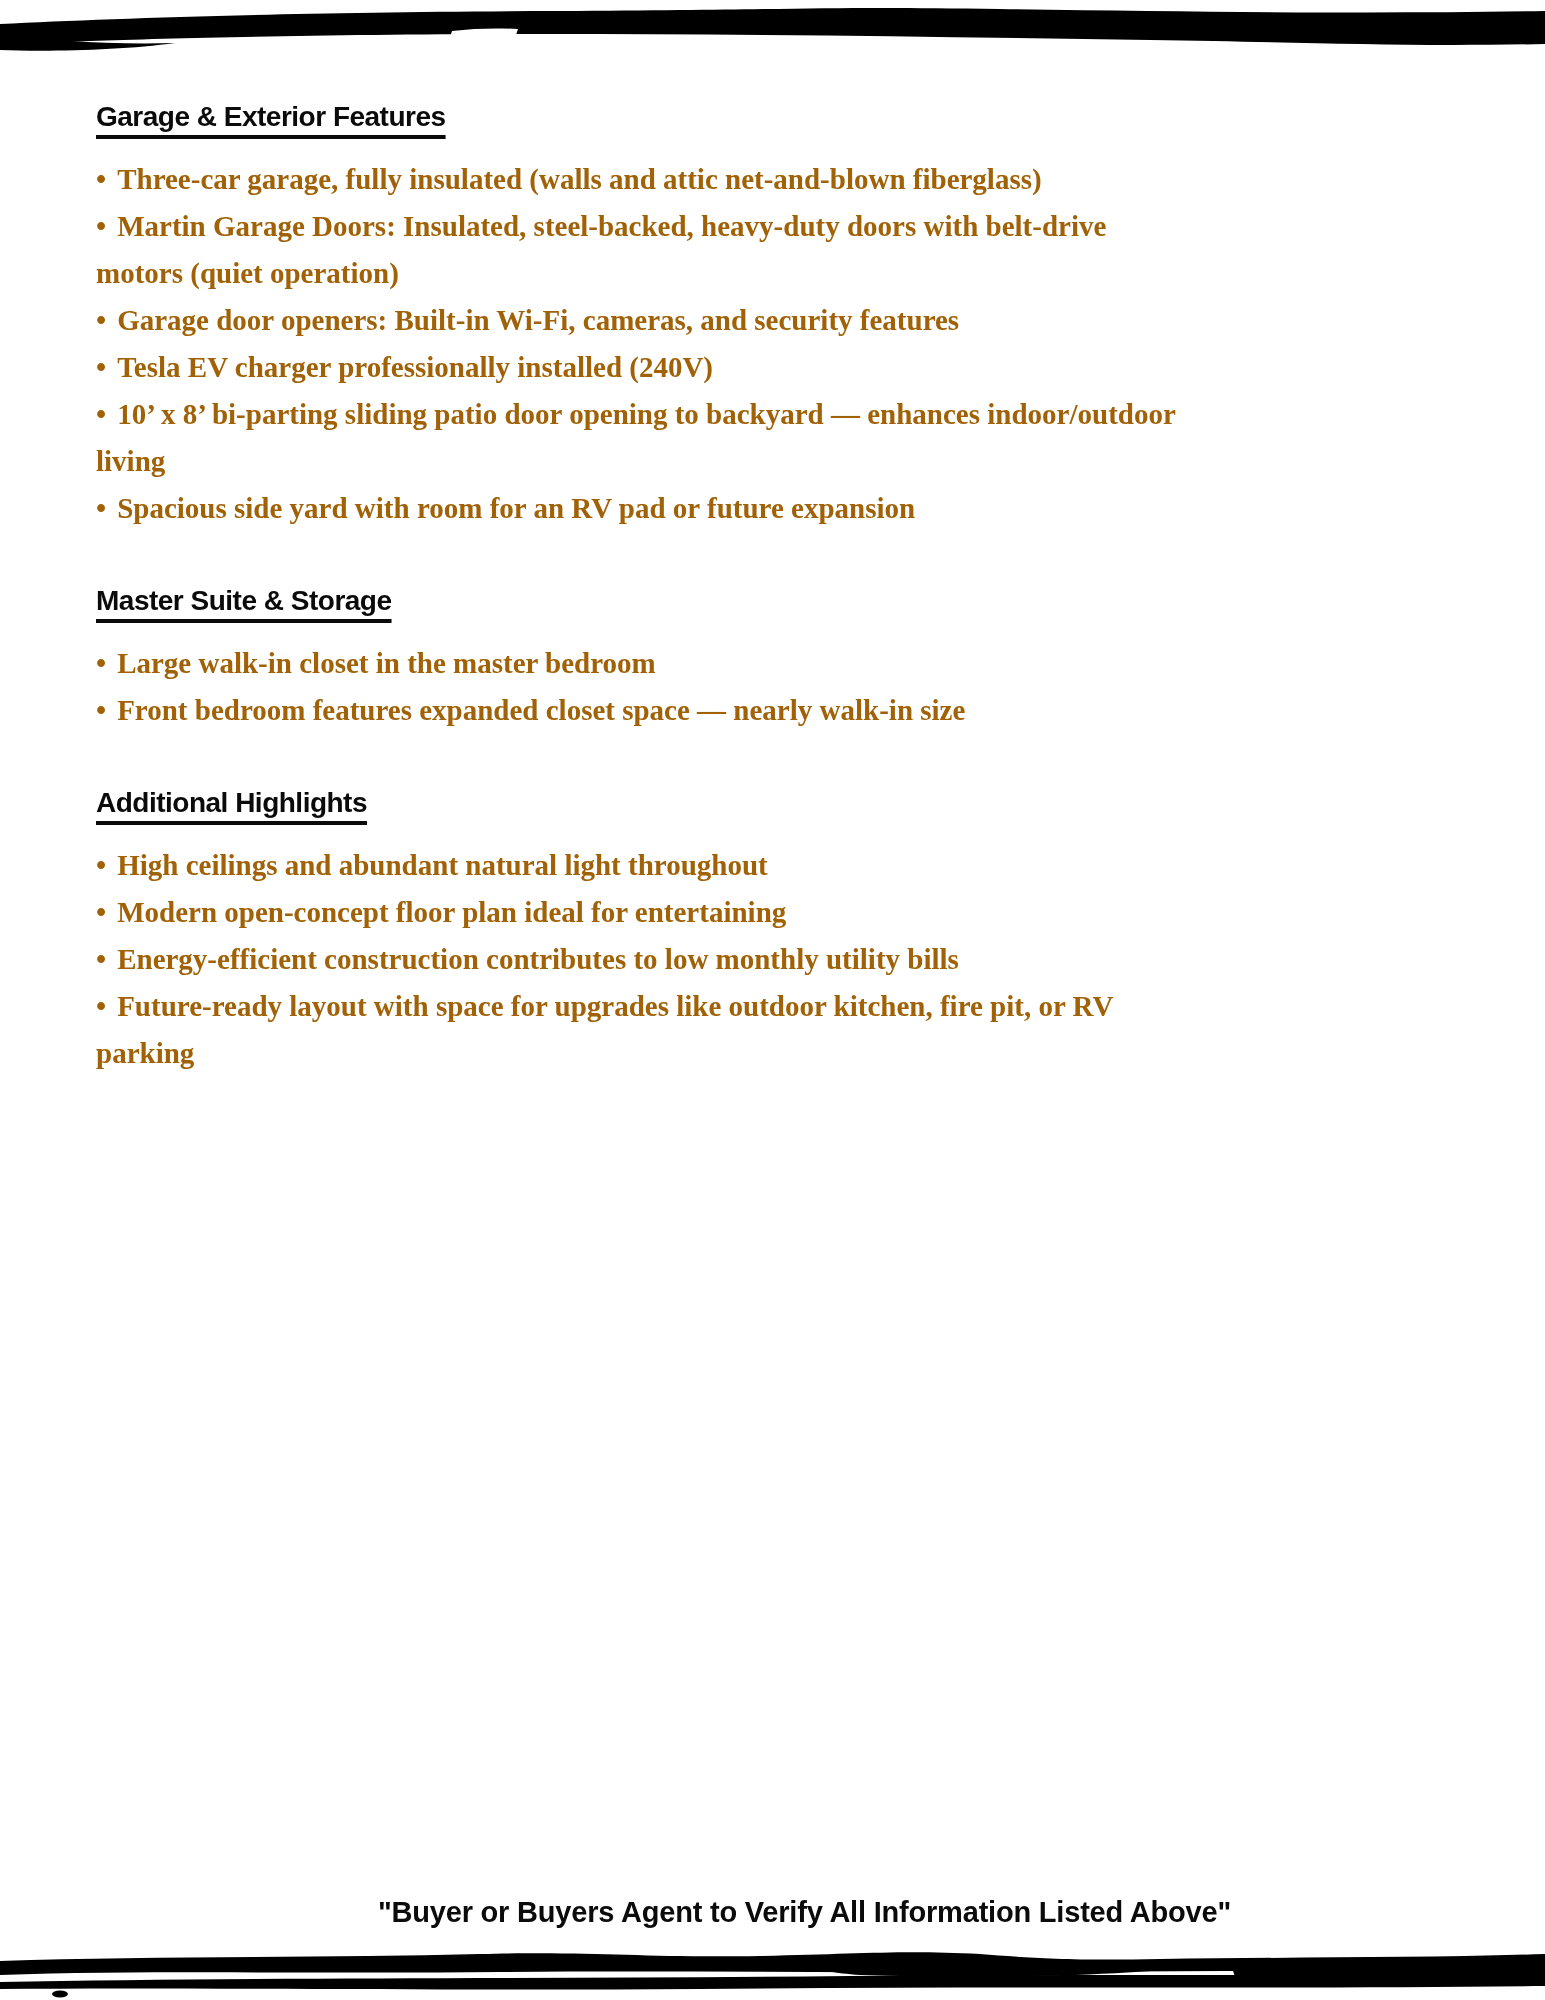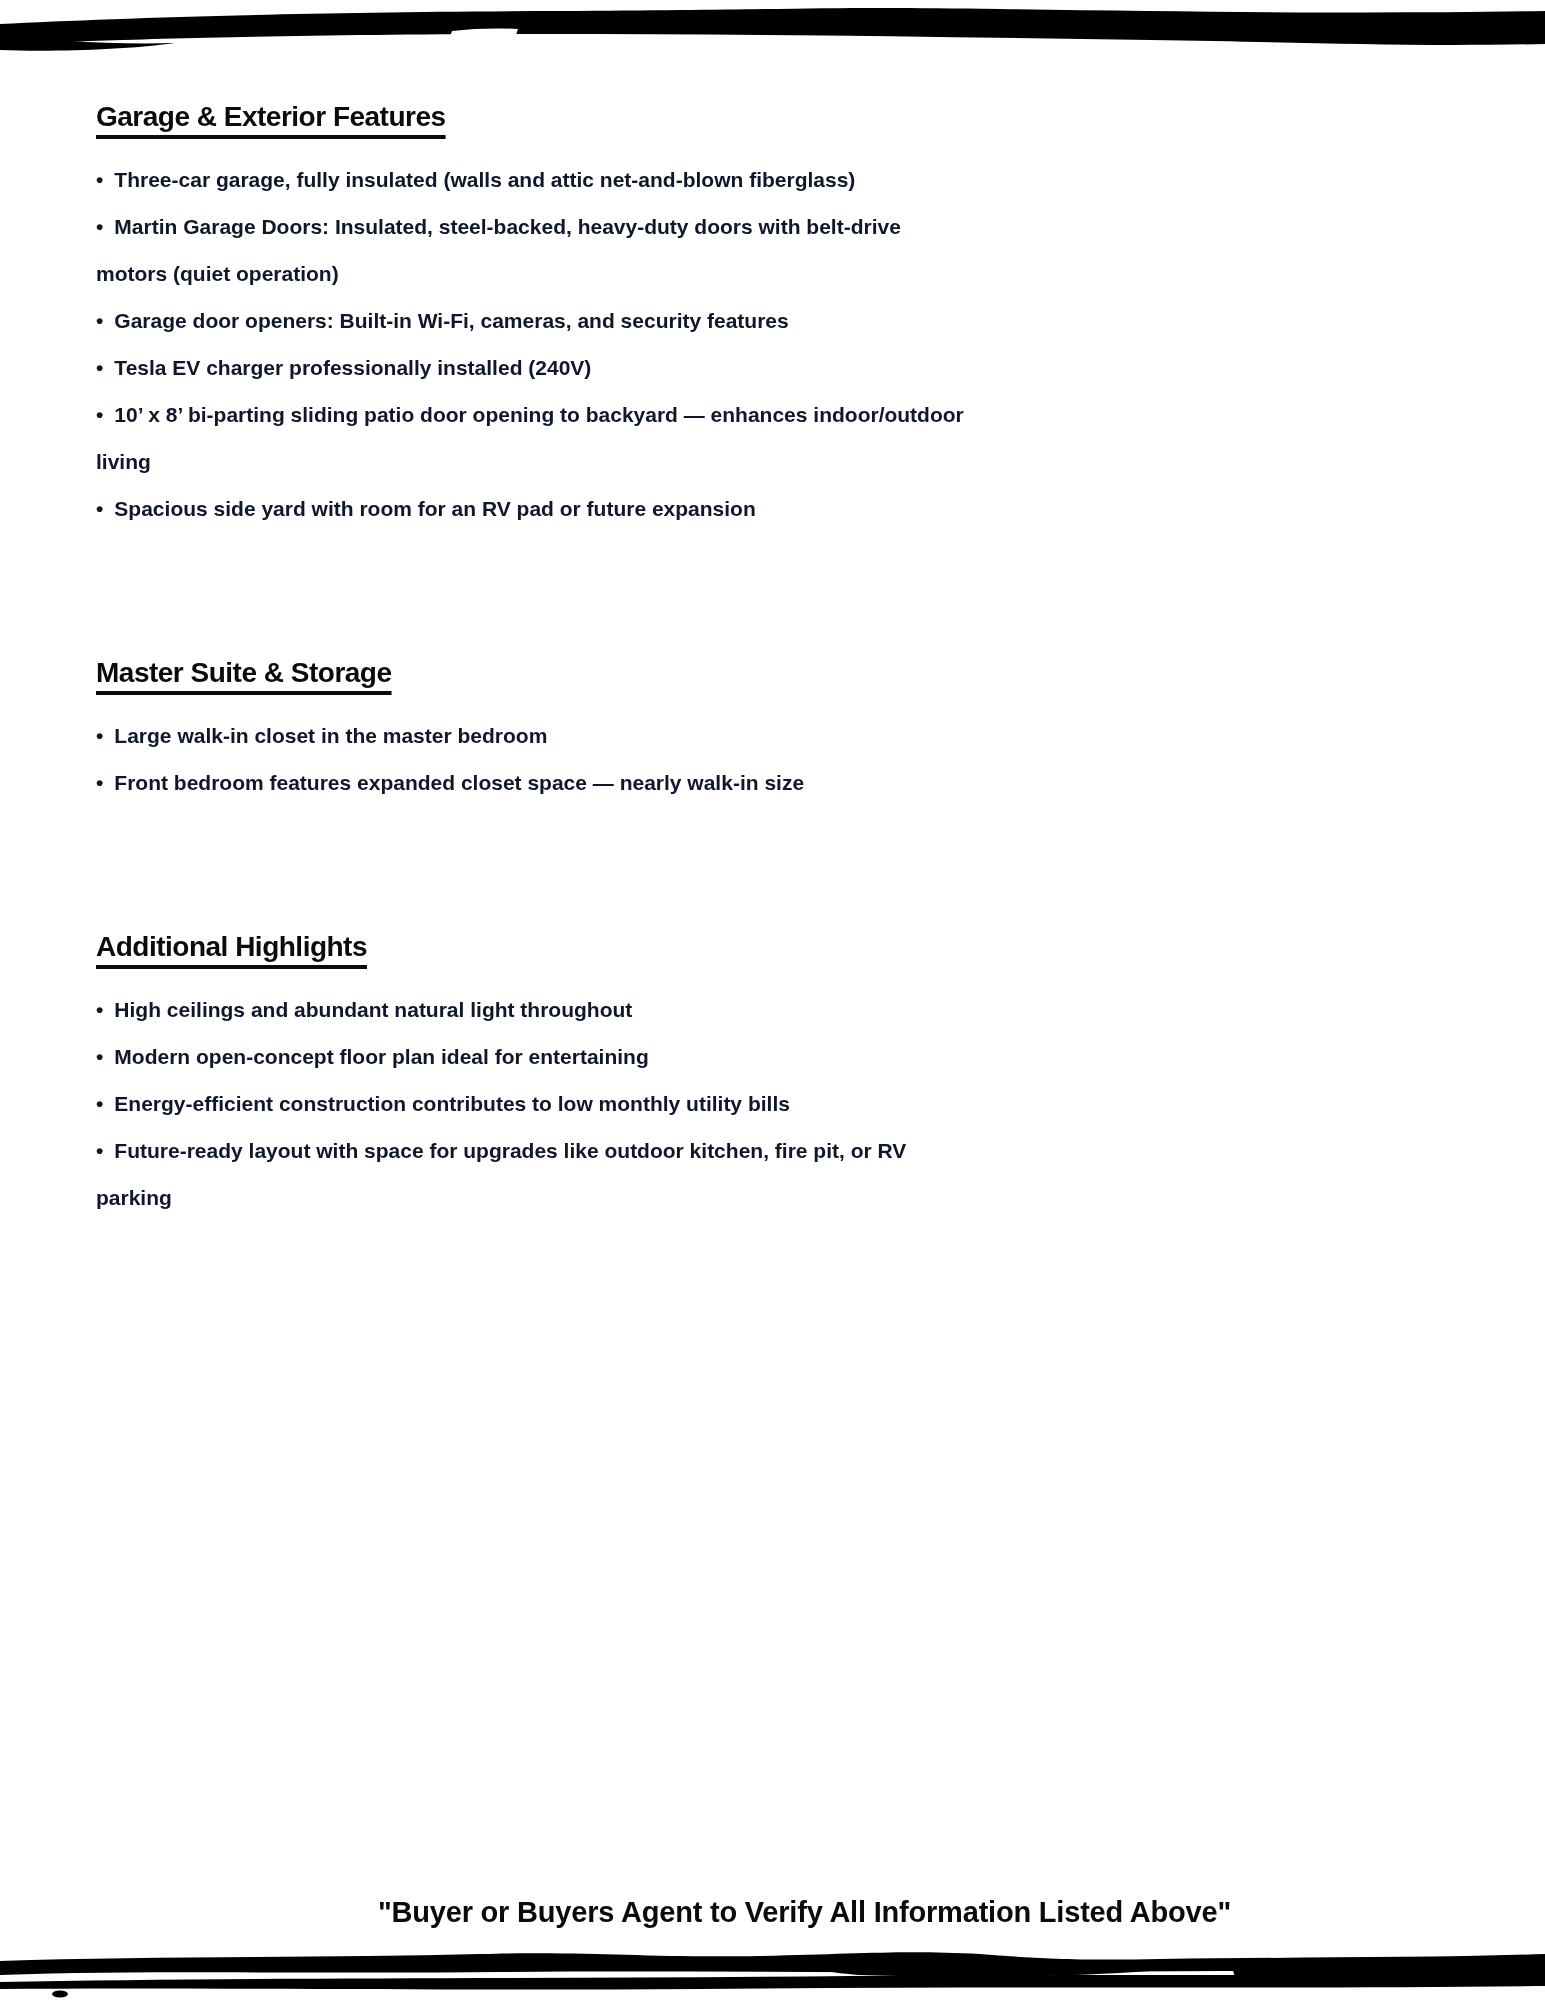--- a/index.html
+++ b/index.html
@@ -24,40 +24,41 @@
   #top-border { top: 0; height: 52px; }
   #bottom-border { top: 1945px; height: 55px; }
 
   .content {
     position: absolute;
     left: 96px;
     top: 92px;
     width: 1390px;
   }
   .section { margin: 0; padding: 0; }
-  .section + .section { margin-top: 116px; }
+  .section + .section { margin-top: 44px; }
 
   .heading {
     margin: 0;
     font-size: 28px;
     font-weight: bold;
     line-height: 50px;
     letter-spacing: -0.5px;
     text-decoration: underline;
     text-decoration-thickness: 3.5px;
     text-underline-offset: 9px;
     color: #0b0b0b;
   }
 
   .items { margin-top: 14px; }
   .item {
-    font-size: 21px;
+    font-size: 29px;
     font-weight: bold;
     line-height: 47px;
-    color: #0f172a;
+    color: #a16207;
+    font-family: Liberation Serif, serif;
   }
   .bullet {
     display: inline;
     margin-right: 11px;
   }
   .item-text {
     white-space: pre-wrap;
   }
 
   .footer {

